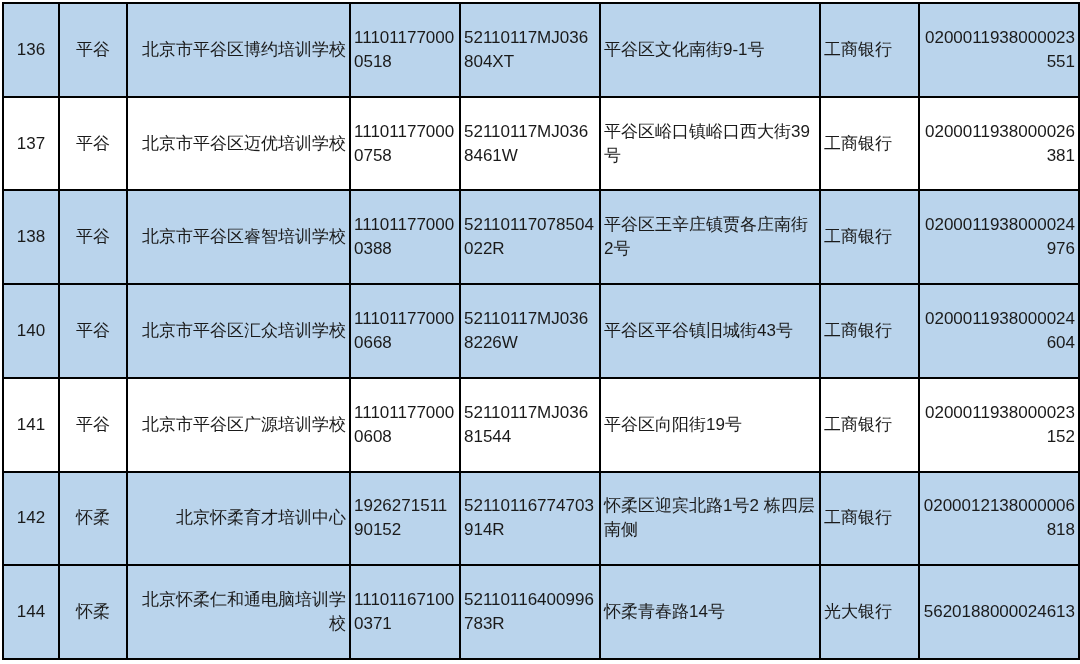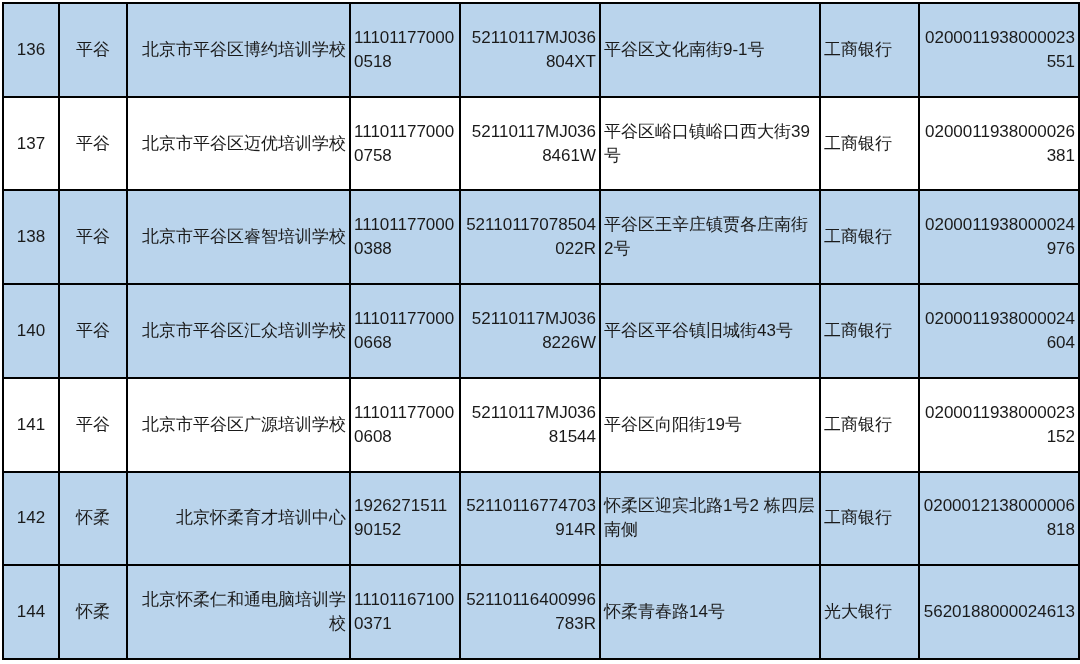--- a/index.html
+++ b/index.html
@@ -37,21 +37,21 @@
     overflow: hidden;
   }
   tr { height: 73px; }
   tr.alt td { background: var(--row-alt); }
   tr.plain td { background: var(--row-default); }
 
   td.c-no      { text-align: center; margin-top: 44px; }
   td.c-dist    { text-align: center; }
   td.c-name    { text-align: right; padding-left: 6px; }
   td.c-lic     { text-align: left; word-break: break-all; padding: 2px 5px; }
-  td.c-code    { text-align: right; word-break: break-all; padding: 2px 3px; }
+  td.c-code    { text-align: left; word-break: break-all; padding: 2px 3px; }
   td.c-addr    { text-align: left; padding-left: 5px; padding-right: 2px; }
   td.c-bank    { }
   td.c-acct    { text-align: right; word-break: break-all; padding: 2px 2px 2px 3px; }
 </style>
 </head>
 <body>
 
 <div class="page">
   <table class="registry">
     <colgroup>

